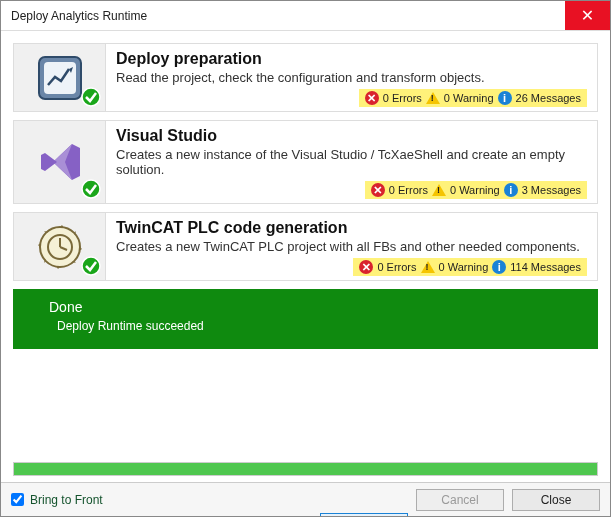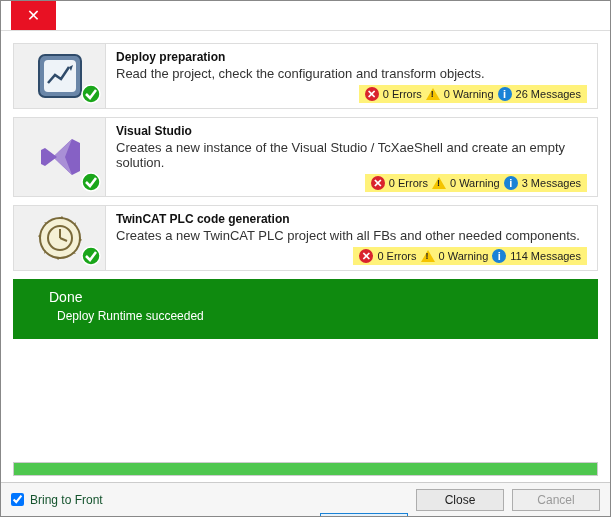--- a/index.html
+++ b/index.html
@@ -72,21 +72,21 @@
     height: 20px;
   }
   .ok-badge svg { width: 20px; height: 20px; }
   .step-body {
     flex: 1;
     padding: 6px 10px 4px 10px;
     display: flex;
     flex-direction: column;
   }
   .step-title {
-    font-size: 12px;
+    font-size: 16px;
     font-weight: 600;
     color: #111;
     margin-bottom: 2px;
   }
   .step-desc {
     font-size: 13px;
     color: #333;
     margin-bottom: 4px;
   }
   .status-strip {
@@ -157,20 +157,21 @@
   .btn:disabled {
     color: #9a9a9a;
     background: #eee;
     cursor: default;
   }
 </style>
 </head>
 <body>
 
 <div class="titlebar">
+  <div class="title">Deploy Analytics Runtime</div>
   <div class="close-btn">
     <span>✕</span>
   </div>
 </div>
 
 <div class="main">
 
   <div class="step-row">
     <div class="step-icon-cell">
       <svg class="step-svg" viewBox="0 0 50 50">
@@ -278,15 +279,15 @@
 <div class="progress-wrap">
   <div class="progress"></div>
 </div>
 
 <div class="footer">
   <div class="left">
     <input type="checkbox" checked="" style="">
     <label>Bring to Front</label>
   </div>
   <button class="btn primary">Save to File</button>
+  <button class="btn" disabled="">Cancel</button>
   <button class="btn">Close</button>
-  <button class="btn" disabled="">Cancel</button>
 </div>
 
 </body></html>

